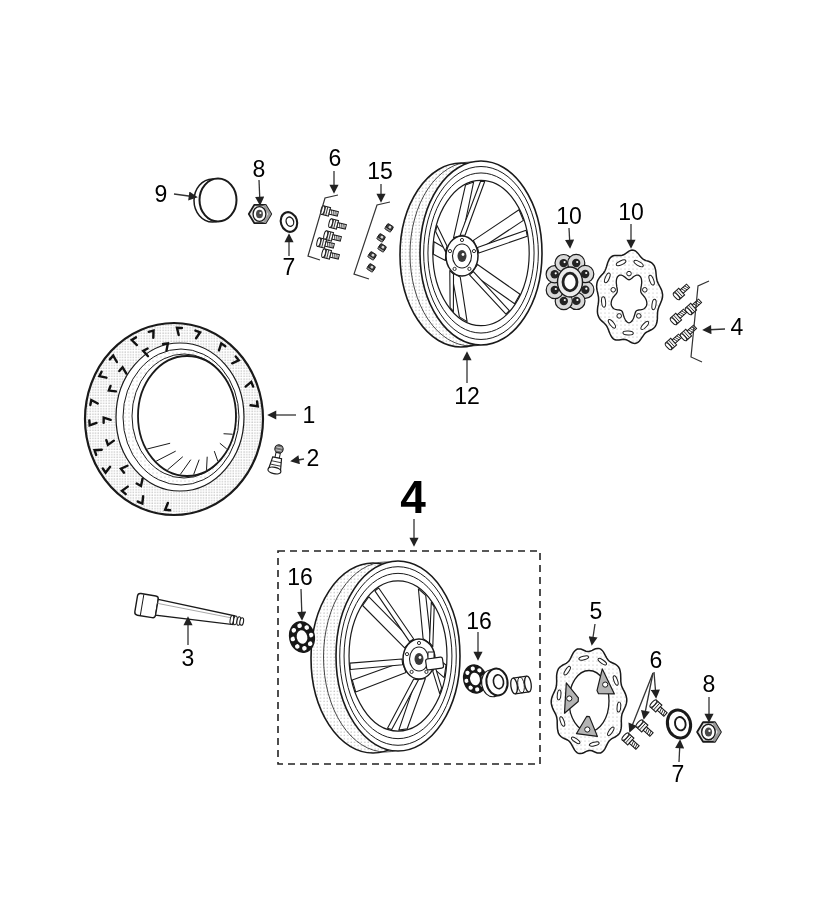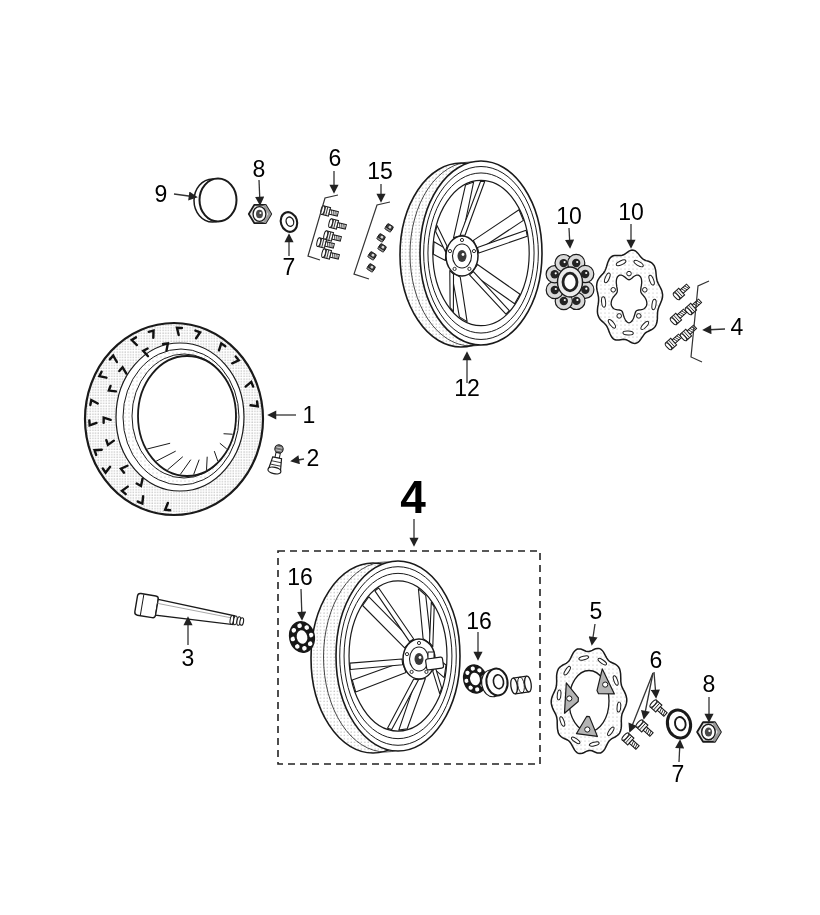--- a/index.html
+++ b/index.html
@@ -352,21 +352,21 @@
         <line x1="679" y1="762" x2="680" y2="741" stroke="#333333" stroke-width="1.3" marker-end="url(#ah)"></line>
         <line x1="709" y1="697" x2="709" y2="721" stroke="#333333" stroke-width="1.3" marker-end="url(#ah)"></line>
       </g>
     </svg>
 
   <div class="lbl" style="left:161px;top:194px">9</div>
   <div class="lbl" style="left:259px;top:169px">8</div>
   <div class="lbl" style="left:289px;top:267px">7</div>
   <div class="lbl" style="left:335px;top:158px">6</div>
   <div class="lbl" style="left:380px;top:171px">15</div>
-  <div class="lbl" style="left:467px;top:388px">12</div>
+  <div class="lbl" style="left:467px;top:396px">12</div>
   <div class="lbl" style="left:569px;top:216px">10</div>
   <div class="lbl" style="left:631px;top:212px">10</div>
   <div class="lbl" style="left:737px;top:327px">4</div>
   <div class="lbl" style="left:309px;top:415px">1</div>
   <div class="lbl" style="left:313px;top:458px">2</div>
   <div class="lbl" style="left:188px;top:658px">3</div>
   <div class="lbl big" style="left:413px;top:497px">4</div>
   <div class="lbl" style="left:300px;top:577px">16</div>
   <div class="lbl" style="left:479px;top:621px">16</div>
   <div class="lbl" style="left:596px;top:611px">5</div>

